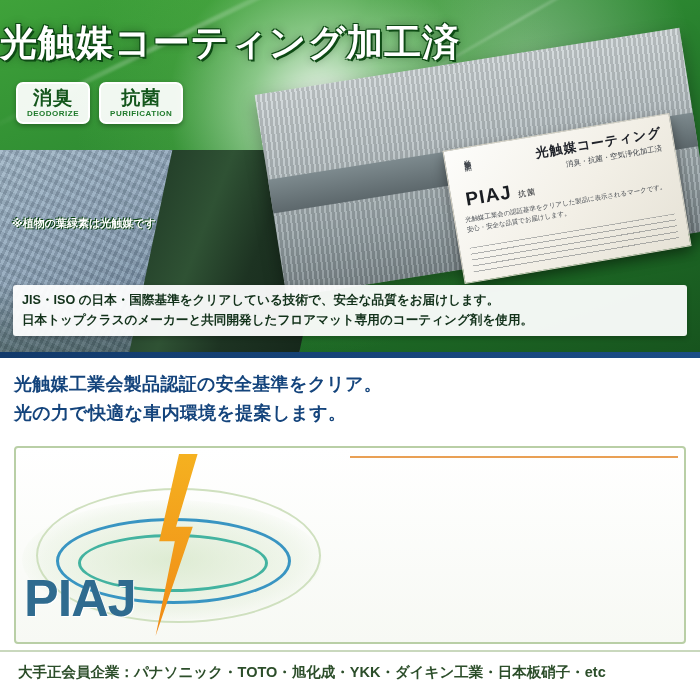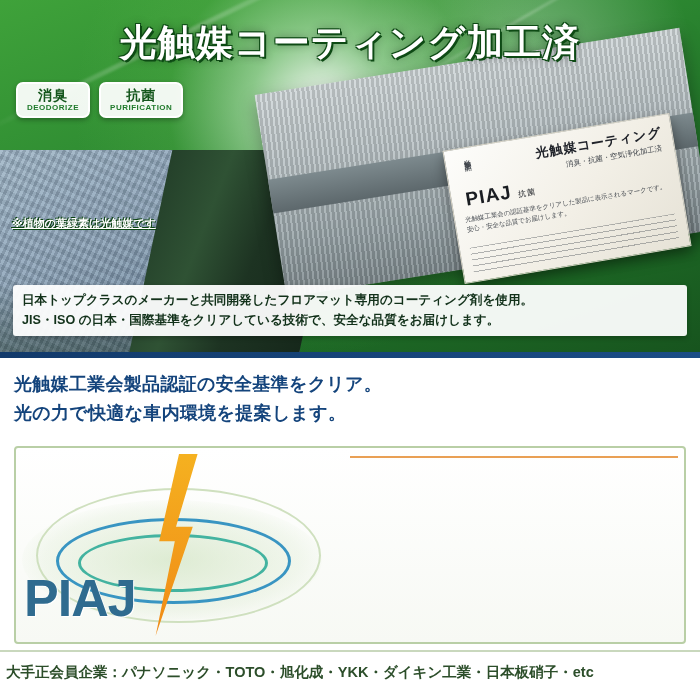--- a/index.html
+++ b/index.html
@@ -103,53 +103,51 @@
   }
   .tag-vert {
     position:absolute; left:16px; top:6px;
     font-size:7px; color:#3a3f46;
     writing-mode:vertical-rl; text-orientation:upright; letter-spacing:1px;
   }
 
   
   .headline {
     position:absolute; left:0; top:18px; width:700px;
-    text-align:center;
     font-size:37px; font-weight:bold; color:#ffffff;
     letter-spacing:1px;
     text-shadow:
       2px 2px 0 #0d4a14, -1px -1px 0 #0d4a14, 1px -1px 0 #0d4a14, -1px 1px 0 #0d4a14,
       0 0 10px rgba(0,0,0,0.45);
     white-space:nowrap;
   }
 
   
   .badges { position:absolute; left:16px; top:82px; display:flex; gap:9px; }
   .badge {
     background:rgba(255,255,255,0.93);
     border:2px solid #ffffff;
     border-radius:7px;
     padding:3px 9px 4px;
     text-align:center;
     box-shadow:0 2px 5px rgba(0,0,0,0.3);
   }
-  .badge .jp { font-size:14px; font-weight:bold; color:#14561c; line-height:1.15; letter-spacing:1px; }
+  .badge .jp { font-size:19px; font-weight:bold; color:#14561c; line-height:1.15; letter-spacing:1px; }
   .badge .en { font-size:8px; font-weight:bold; color:#1f7a2b; letter-spacing:0.5px; }
 
   
   .lead {
     position:absolute; left:12px; top:145px; width:470px;
     font-size:19.5px; font-weight:bold; color:#ffffff; line-height:1.55;
     text-shadow:1.5px 1.5px 0 #0c4413, -1px -1px 0 #0c4413, 1px -1px 0 #0c4413, -1px 1px 0 #0c4413;
   }
   .lead-note {
     position:absolute; left:12px; top:216px;
     font-size:11px; color:#ffffff; font-weight:bold;
     text-shadow:1px 1px 0 #0c4413, -1px -1px 0 #0c4413;
-    text-decoration:underline;
   }
 
   
   .info-box {
     position:absolute; left:13px; top:285px; width:674px; height:51px;
     background:rgba(255,255,255,0.94);
     border-radius:3px;
     padding:6px 9px;
     box-shadow:0 2px 5px rgba(0,0,0,0.25);
   }
@@ -214,21 +212,21 @@
     font-size:13.2px; color:#3f5a3a; line-height:1.82; text-align:justify;
     padding:0 6px;
   }
 
   
   .footer-line {
     position:absolute; left:0; top:292px; width:700px; height:2px;
     background:#c9d8bd;
   }
   .footer-text {
-    position:absolute; left:6px; top:305px; width:680px;
+    position:absolute; left:18px; top:305px; width:680px;
     font-size:14.5px; font-weight:bold; color:#2c4e2a;
     white-space:nowrap;
   }
 </style>
 </head>
 <body>
 
 <div id="page">
 
   <div class="top-panel">
@@ -270,22 +268,22 @@
         <div class="jp">抗菌</div>
         <div class="en">PURIFICATION</div>
       </div>
     </div>
 
     <div class="lead">
     </div>
     <div class="lead-note">※植物の葉緑素は光触媒です</div>
 
     <div class="info-box">
+      <p>JIS・ISO の日本・国際基準をクリアしている技術で、安全な品質をお届けします。</p>
       <p>日本トップクラスのメーカーと共同開発したフロアマット専用のコーティング剤を使用。</p>
-      <p>JIS・ISO の日本・国際基準をクリアしている技術で、安全な品質をお届けします。</p>
     </div>
   </div>
 
   <div class="divider"></div>
 
   <div class="mid">
 
     <div class="mid-head">
       <div>光触媒工業会製品認証の安全基準をクリア。</div>
       <div>光の力で快適な車内環境を提案します。</div>

